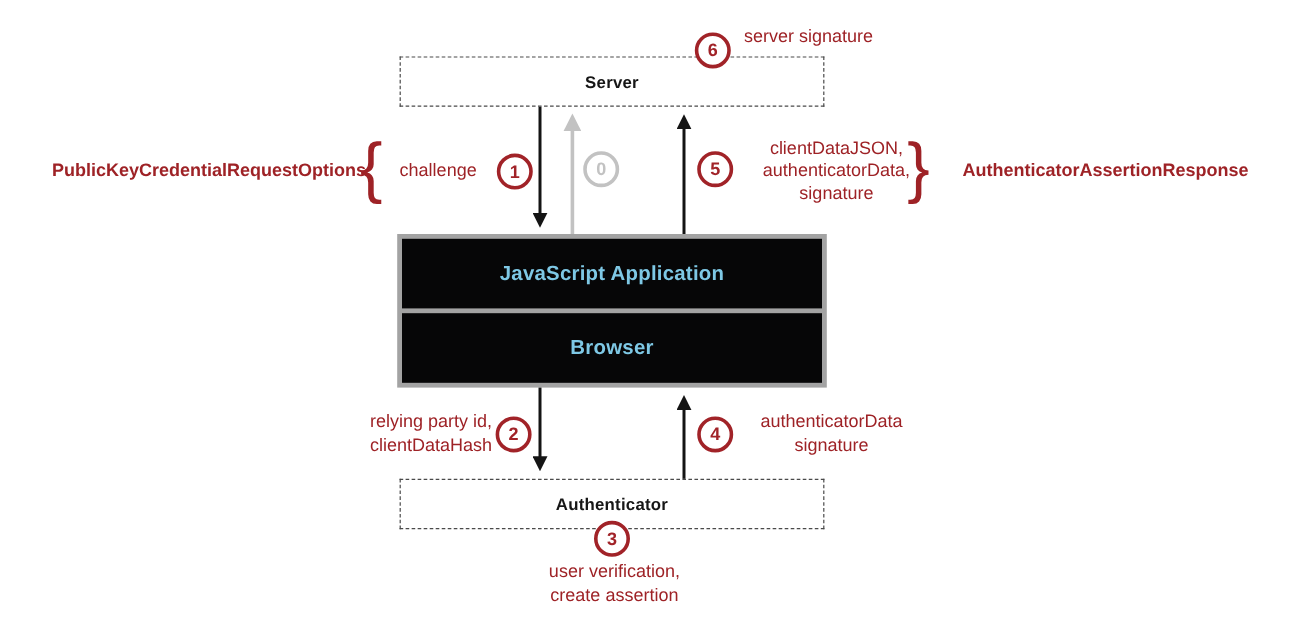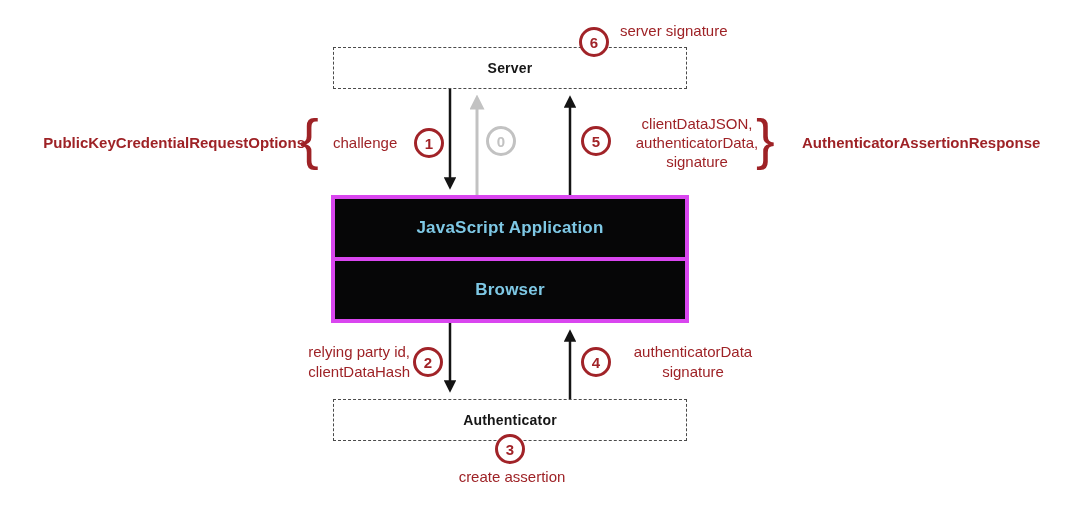--- a/index.html
+++ b/index.html
@@ -20,21 +20,21 @@
   }
   .dashed-node .node-label {
     font-size:14px; font-weight:bold; color:#161616; letter-spacing:0.2px;
   }
   .server-node        { left:333px; top:47px;  width:354px; height:42px; }
   .authenticator-node { left:333px; top:399px; width:354px; height:42px; }
 
   
   .client-box {
     position:absolute; left:331px; top:195px; width:358px; height:128px;
-    background:#d946ef;
+    background:#a3a3a3;
     box-sizing:border-box;
     padding:4px;
     display:flex; flex-direction:column; gap:4px;
   }
   .client-row {
     flex:1; background:#060607;
     display:flex; align-items:center; justify-content:center;
   }
   .client-row .node-label {
     font-size:17px; font-weight:bold; color:#7ec8e5; letter-spacing:0.2px;
@@ -134,16 +134,17 @@
     <div>relying party id,</div>
     <div>clientDataHash</div>
   </div>
 
   <div class="red-text align-center" style="left:613px; top:342px; width:160px;">
     <div>authenticatorData</div>
     <div>signature</div>
   </div>
 
   <div class="red-text align-center" style="left:412px; top:467px; width:200px;">
+    <div>user verification,</div>
     <div>create assertion</div>
   </div>
 
 </div>
 
 </body></html>

